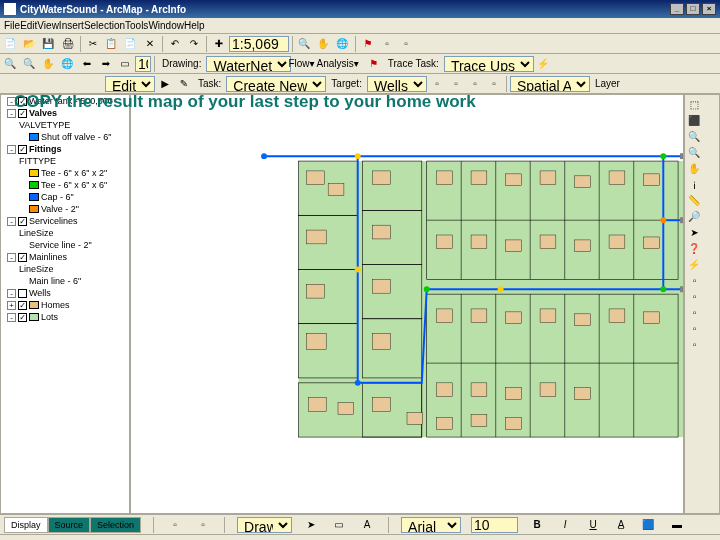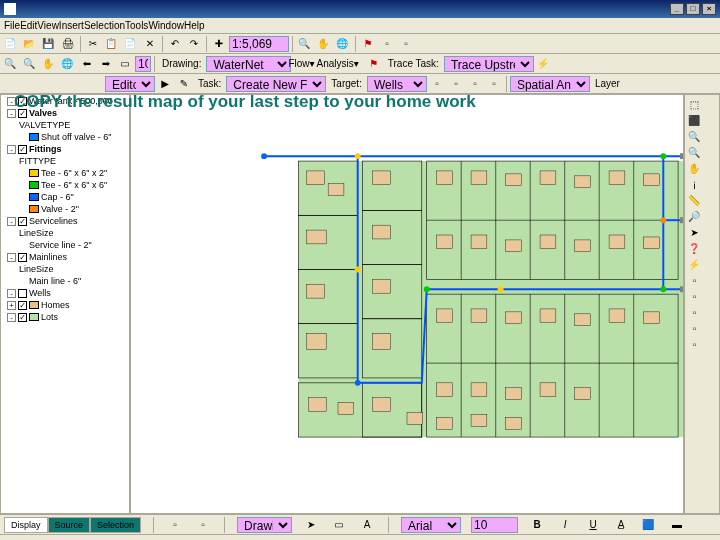--- a/index.html
+++ b/index.html
@@ -9,21 +9,21 @@
 .titlebar .ticon { width: 12px; height: 12px; background: #fff; margin-right: 4px; }
 .titlebar .wbtns { margin-left: auto; display: flex; gap: 2px; }
 .titlebar .wbtn { width: 14px; height: 12px; background: #c0c0c0; border: 1px solid #404040; font-size: 8px; text-align: center; line-height: 10px; color: #000; cursor: pointer; }
 
 .menubar { height: 16px; display: flex; align-items: center; padding: 0 4px; font-size: 10px; border-bottom: 1px solid #aca899; }
 .menubar span { cursor: pointer; }
 
 .toolbar { height: 20px; display: flex; align-items: center; padding: 0 2px; gap: 1px; border-bottom: 1px solid #aca899; background: #ece9d8; }
 .tbtn { width: 18px; height: 18px; border: 1px solid transparent; display: flex; align-items: center; justify-content: center; cursor: pointer; font-size: 10px; }
 .tsep { width: 1px; height: 16px; background: #aca899; margin: 0 2px; }
-.tinput { height: 16px; border: 1px solid #7f9db9; background: #f0abfc; font-size: 12px; padding: 0 2px; }
+.tinput { height: 16px; border: 1px solid #7f9db9; background: #fef9c3; font-size: 14px; padding: 0 2px; }
 .tlabel { font-size: 10px; margin: 0 4px; }
 
 .main { display: flex; height: 420px; position: relative; }
 .toc { width: 130px; background: #fff; border: 1px solid #aca899; overflow: hidden; font-size: 9px; }
 .toc-item { padding: 1px 2px 1px 6px; display: flex; align-items: center; gap: 2px; white-space: nowrap; }
 .toc-sub { padding-left: 18px; }
 .toc-sub2 { padding-left: 28px; }
 .cbox { width: 9px; height: 9px; border: 1px solid #000; background: #fff; display: inline-block; text-align: center; line-height: 7px; font-size: 8px; }
 .exp { width: 9px; height: 9px; border: 1px solid #808080; display: inline-block; text-align: center; line-height: 7px; font-size: 8px; background: #fff; }
 .sym { width: 10px; height: 8px; display: inline-block; }
@@ -41,20 +41,21 @@
 .tab { padding: 2px 6px; border: 1px solid #aca899; background: #0f766e; cursor: pointer; font-size: 9px; }
 .tab.active { background: #fff; }
 
 .statusbar { height: 16px; display: flex; align-items: center; padding: 0 4px; font-size: 9px; border-top: 1px solid #aca899; justify-content: flex-end; gap: 8px; }
 </style>
 </head>
 <body>
 
 <div class="titlebar">
   <div class="ticon"></div>
+  <span>CityWaterSound - ArcMap - ArcInfo</span>
   <div class="wbtns">
     <div class="wbtn">_</div>
     <div class="wbtn">□</div>
     <div class="wbtn">×</div>
   </div>
 </div>
 
 <div class="menubar">
   <span>File</span>
   <span>Edit</span>

